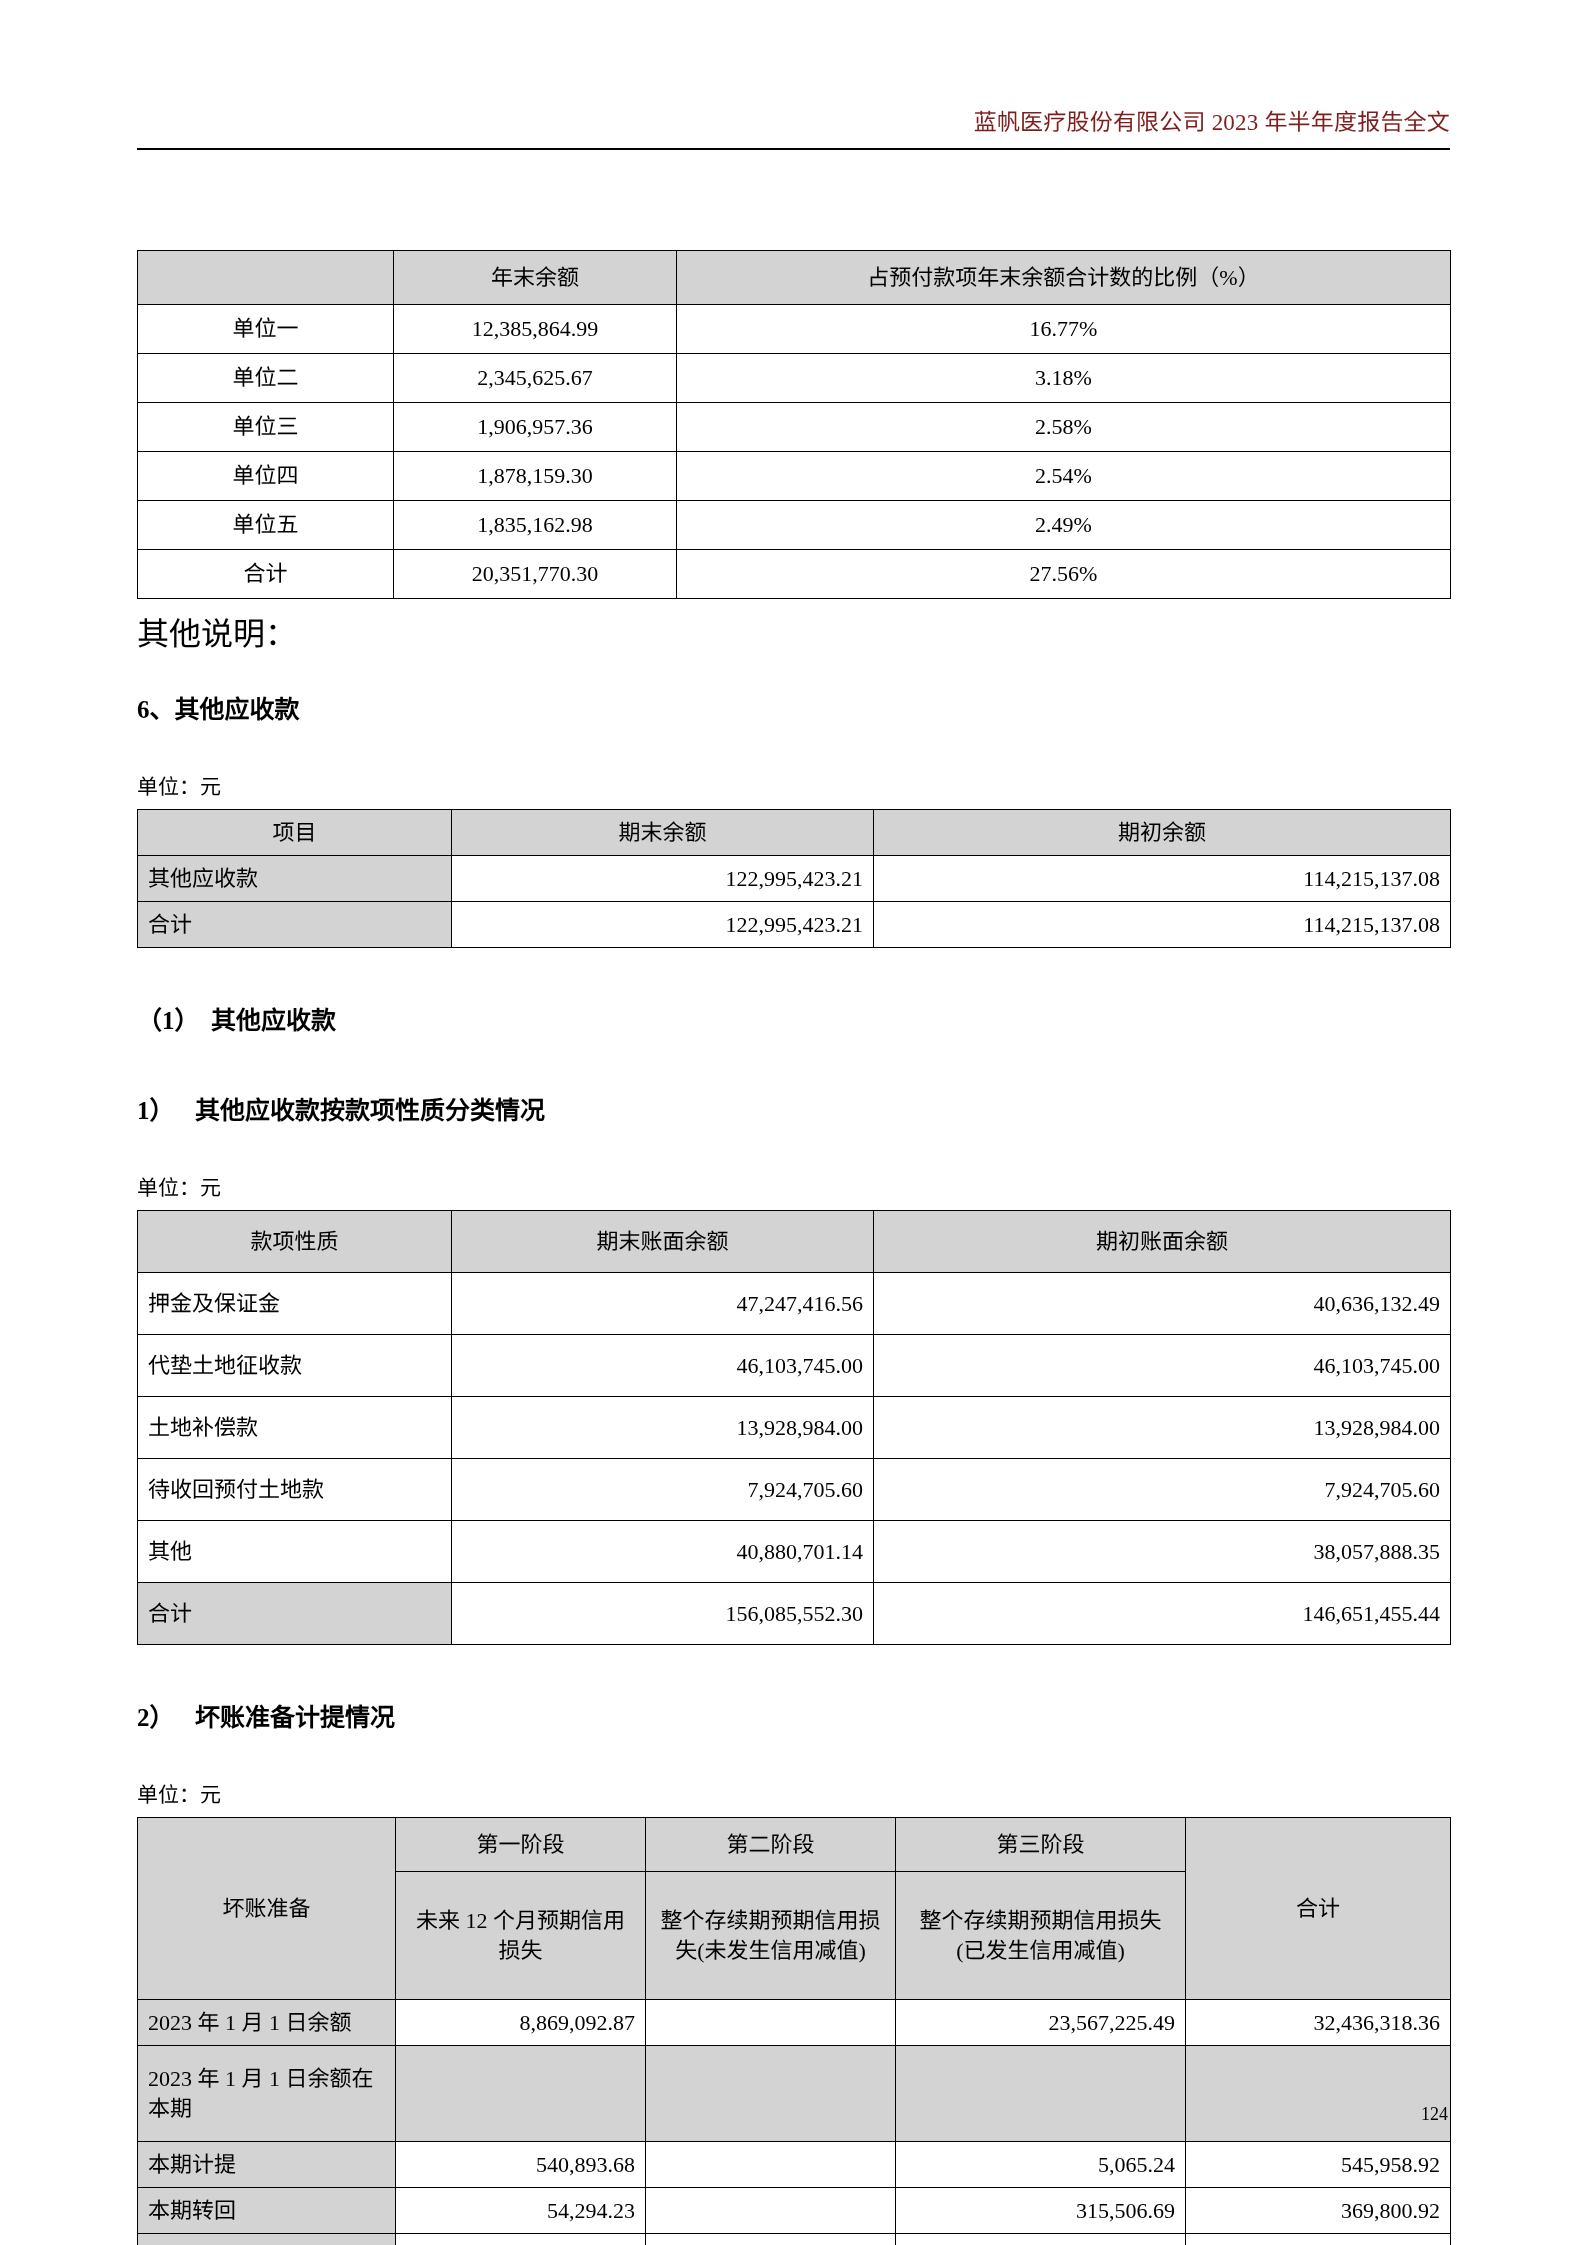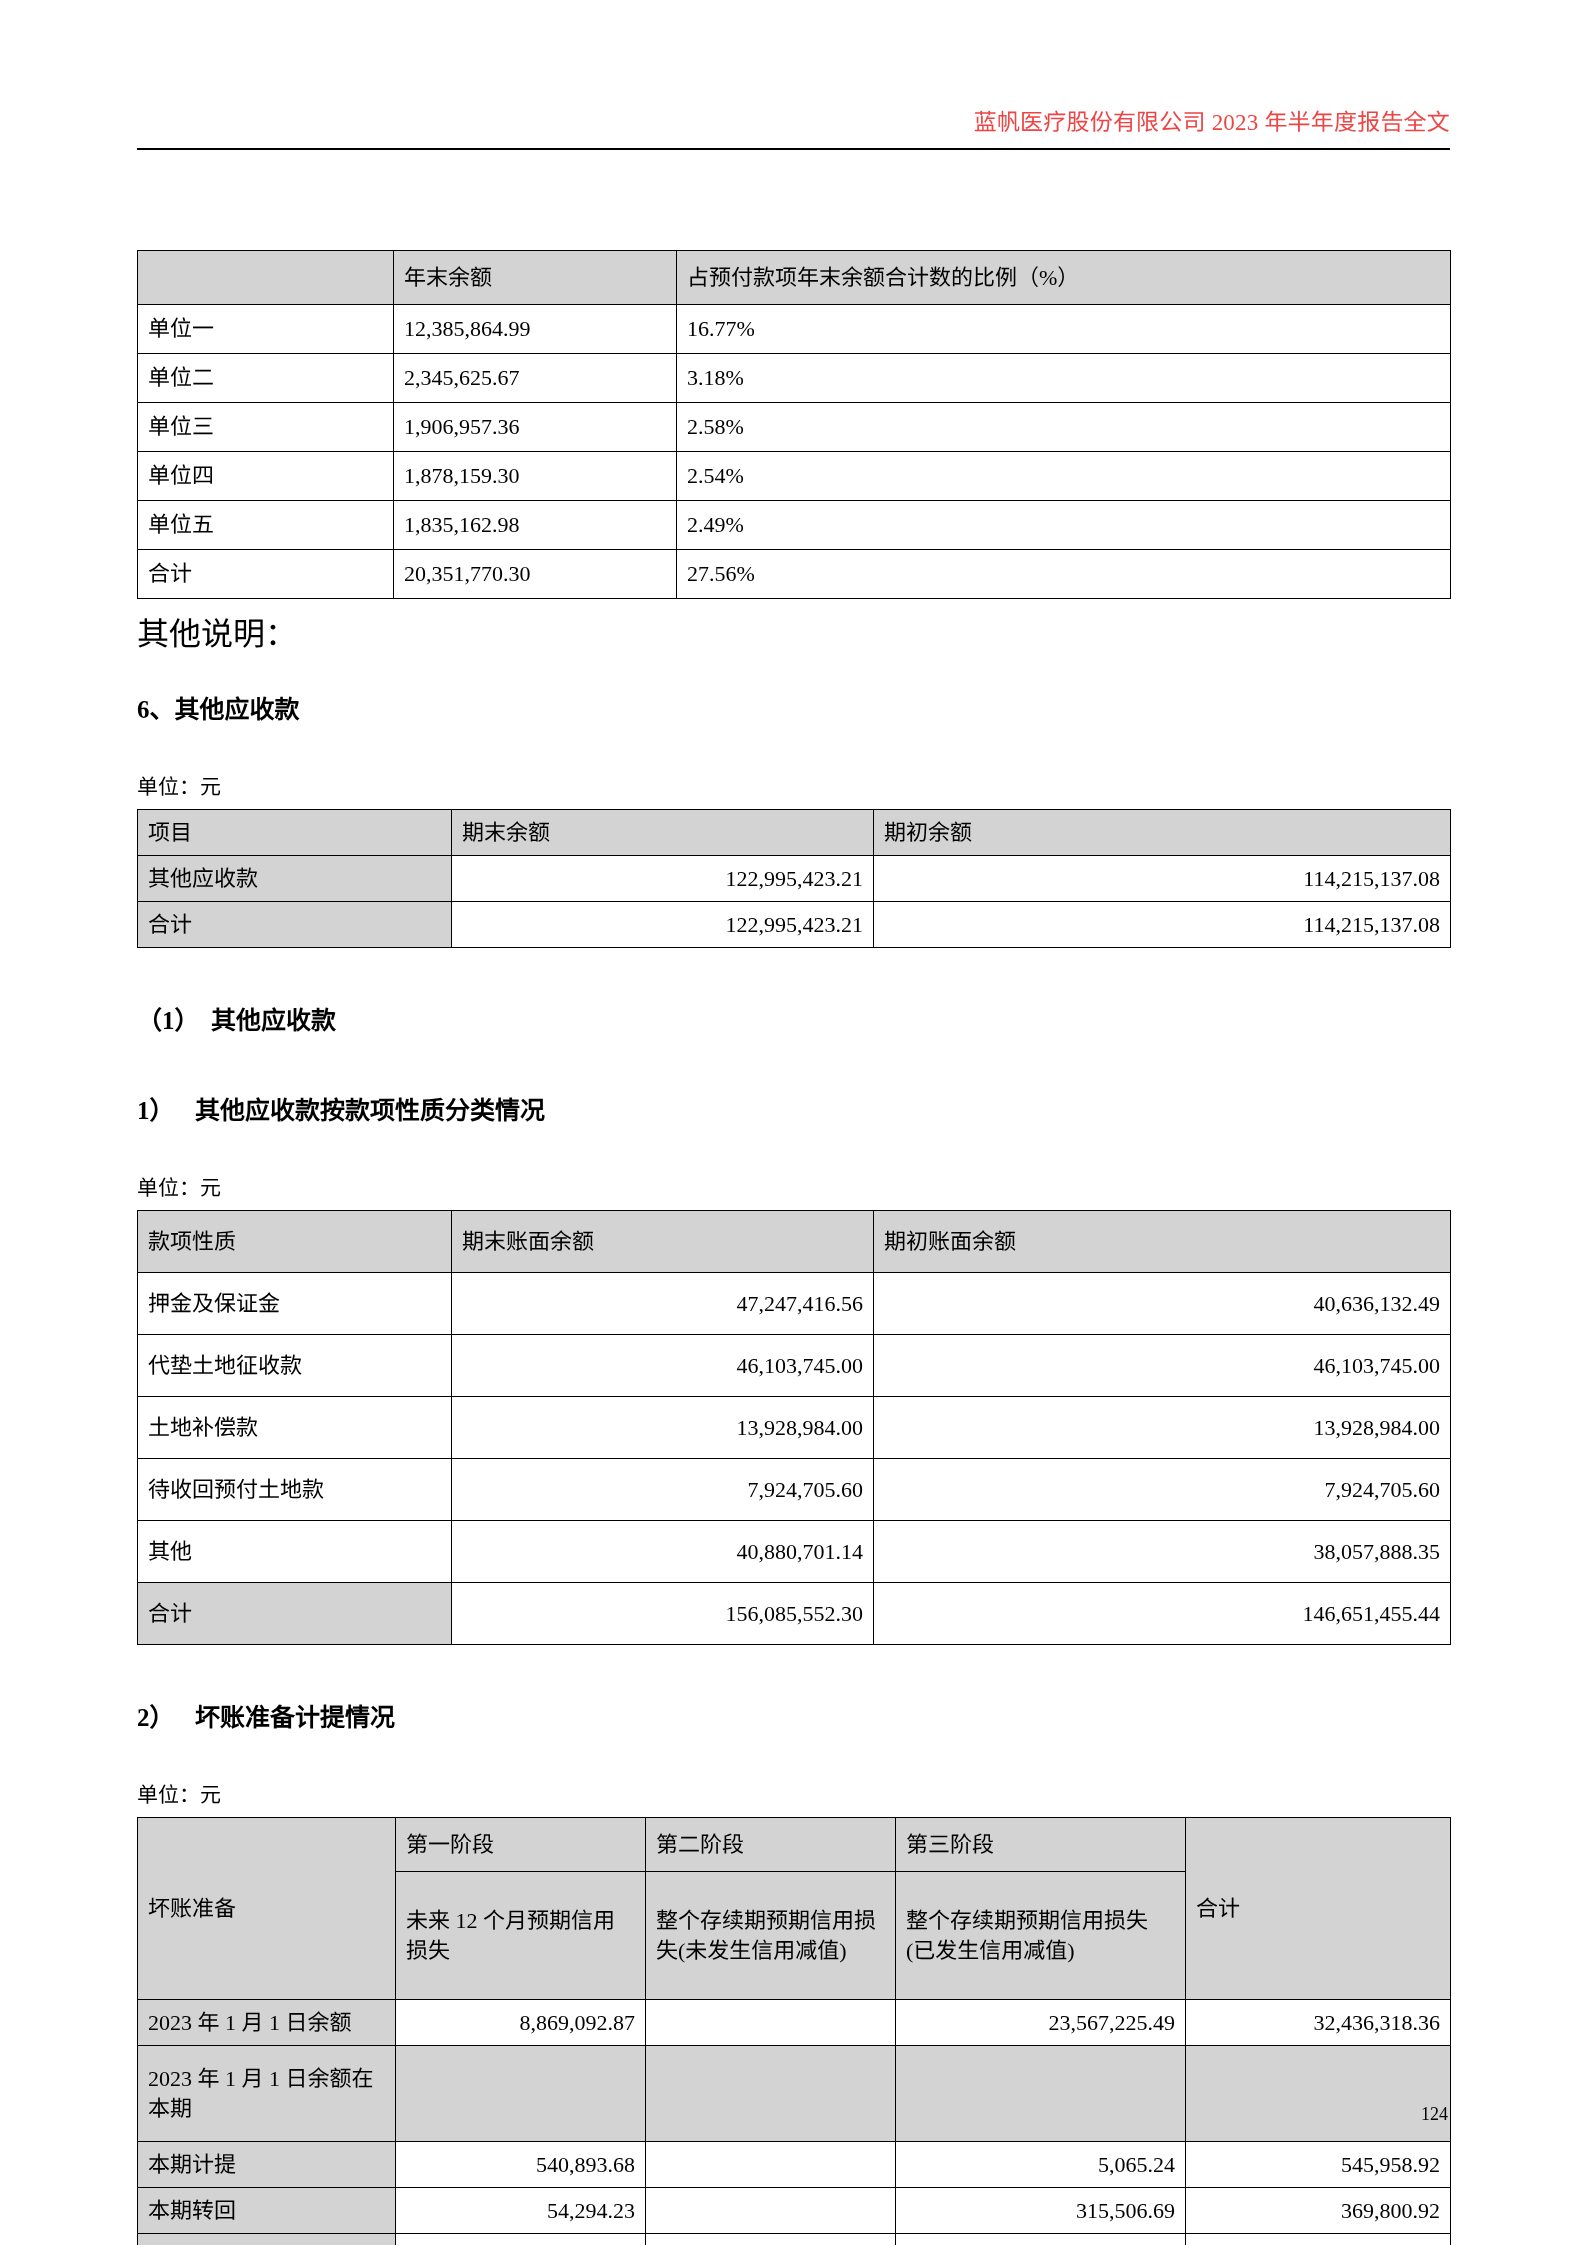--- a/index.html
+++ b/index.html
@@ -27,21 +27,21 @@
   
   .page-header {
     position: absolute;
     left: 137px;
     right: 137px;
     top: 108px;
     text-align: right;
     font-size: 23px;
     line-height: 30px;
     letter-spacing: 0.2px;
-    color: #ef4444;
+    color: #7f1d1d;
   }
   .header-rule {
     position: absolute;
     left: 137px;
     right: 137px;
     top: 148px;
     border-top: 2.2px solid #000;
     height: 0;
   }
 
@@ -99,21 +99,21 @@
   table.doc-table td,
   table.doc-table th {
     border: 1.6px solid #000000;
     padding: 6px 10px;
     font-weight: normal;
     vertical-align: middle;
     box-sizing: border-box;
     line-height: 30px;
   }
   .shade { background: #d3d3d3; }
-  .c { text-align: left; }
+  .c { text-align: center; }
   .l { text-align: left; }
   .r { text-align: right; }
 
   
   table.t1 td { height: 49px; }
   table.t1 .hdr td { height: 54px; }
 
   
   table.t2 td { height: 46px; margin-top: 36px; }
 

